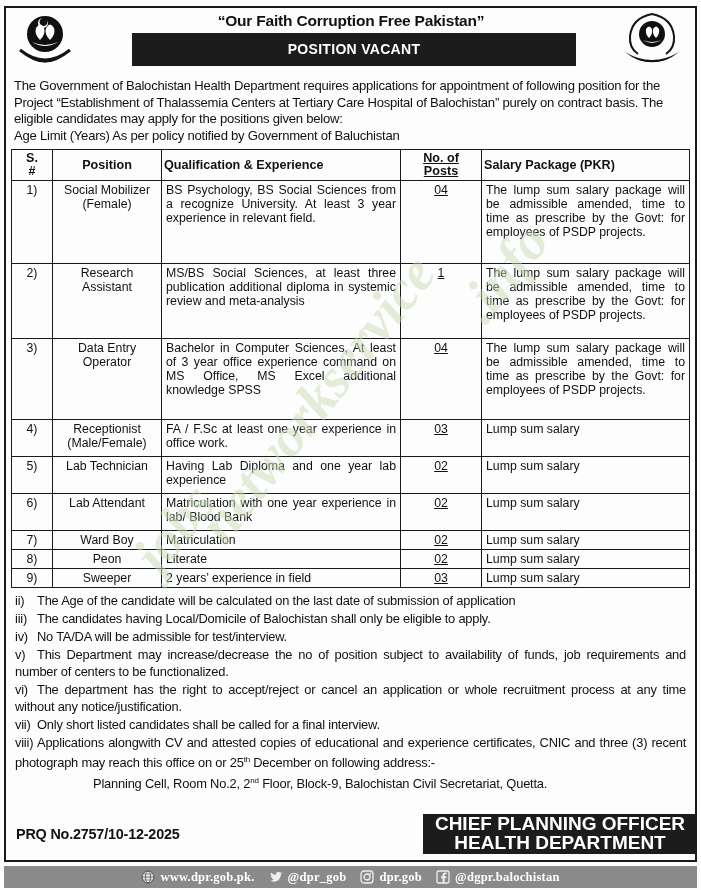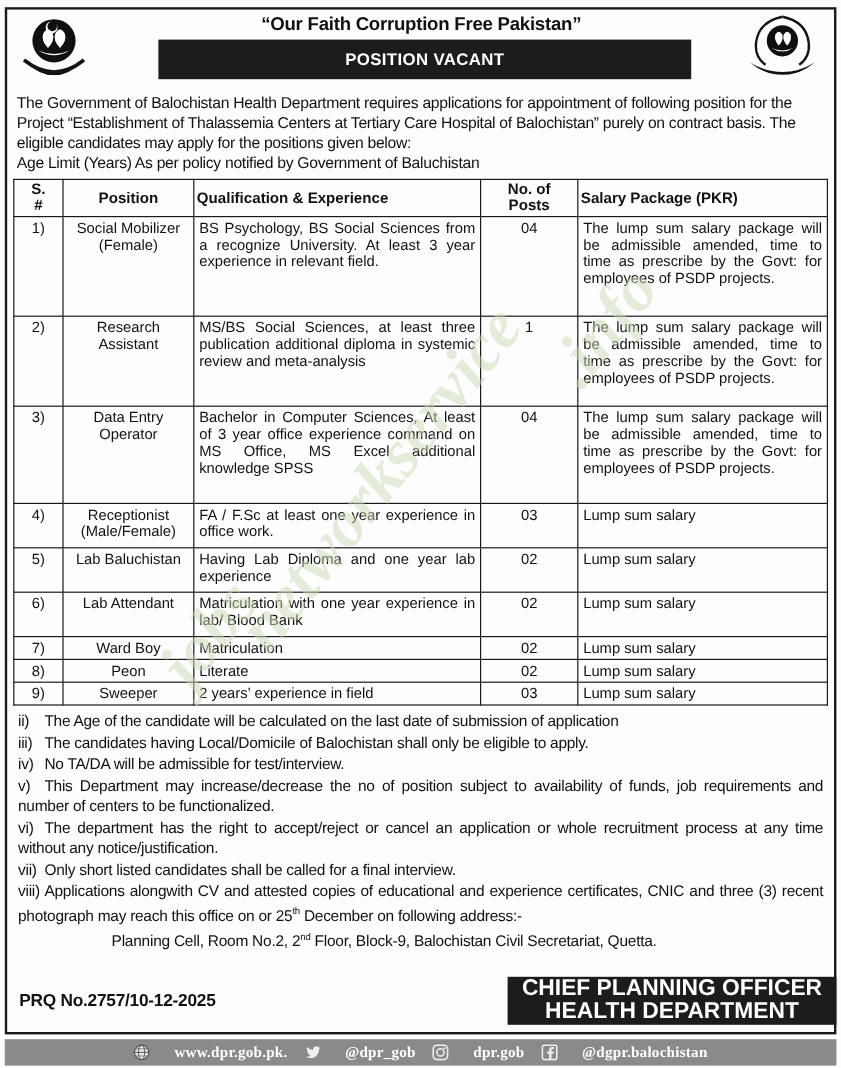--- a/index.html
+++ b/index.html
@@ -78,21 +78,21 @@
   table.jobs thead th{
     text-align:center;
     font-weight:bold;
     font-size:12.6px;
     vertical-align:middle;
     padding:2px 2px;
   }
   .c-sno{width:36px;text-align:center;}
   .c-pos{width:104px;text-align:center;}
   .c-qual{width:234px;text-align:justify;text-align-last:left;}
-  .c-num{width:76px;text-align:center;}
+  .c-num{width:76px;text-align:center;text-decoration:underline;}
   .c-sal{text-align:justify;text-align-last:left;}
   td.c-sno,td.c-pos,td.c-num{vertical-align:top;}
   .r1 td{height:78px;}
   .r2 td{height:70px;}
   .r3 td{height:76px;}
   .r4 td{height:32px;}
   .r5 td{height:32px;}
   .r6 td{height:32px;}
   .r7 td,.r8 td,.r9 td{height:14px;}
   
@@ -150,21 +150,21 @@
     color:#fff;
     display:flex;
     align-items:center;
     justify-content:center;
     gap:14px;
     font-weight:bold;
     font-size:12.6px;
     font-family:"Liberation Serif", serif;
     letter-spacing:0.2px;
   }
-  .sitem{display:flex;align-items:center;gap:20px;}
+  .sitem{display:flex;align-items:center;gap:5px;}
   .sicon{
     width:14px;height:14px;
     display:inline-block;
     flex:0 0 auto;
     position:relative;
   }
   .sicon svg{display:block;}
   
   .watermark{
     position:absolute;
@@ -277,21 +277,21 @@
           </tr>
           <tr class="r4">
             <td class="c-sno">4)</td>
             <td class="c-pos">Receptionist (Male/Female)</td>
             <td class="c-qual">FA / F.Sc at least one year experience in office work.</td>
             <td class="c-num">03</td>
             <td class="c-sal">Lump sum salary</td>
           </tr>
           <tr class="r5">
             <td class="c-sno">5)</td>
-            <td class="c-pos">Lab Baluchistan</td>
+            <td class="c-pos">Lab Technician</td>
             <td class="c-qual">Having Lab Diploma and one year lab experience</td>
             <td class="c-num">02</td>
             <td class="c-sal">Lump sum salary</td>
           </tr>
           <tr class="r6">
             <td class="c-sno">6)</td>
             <td class="c-pos">Lab Attendant</td>
             <td class="c-qual">Matriculation with one year experience in lab/ Blood Bank</td>
             <td class="c-num">02</td>
             <td class="c-sal">Lump sum salary</td>

